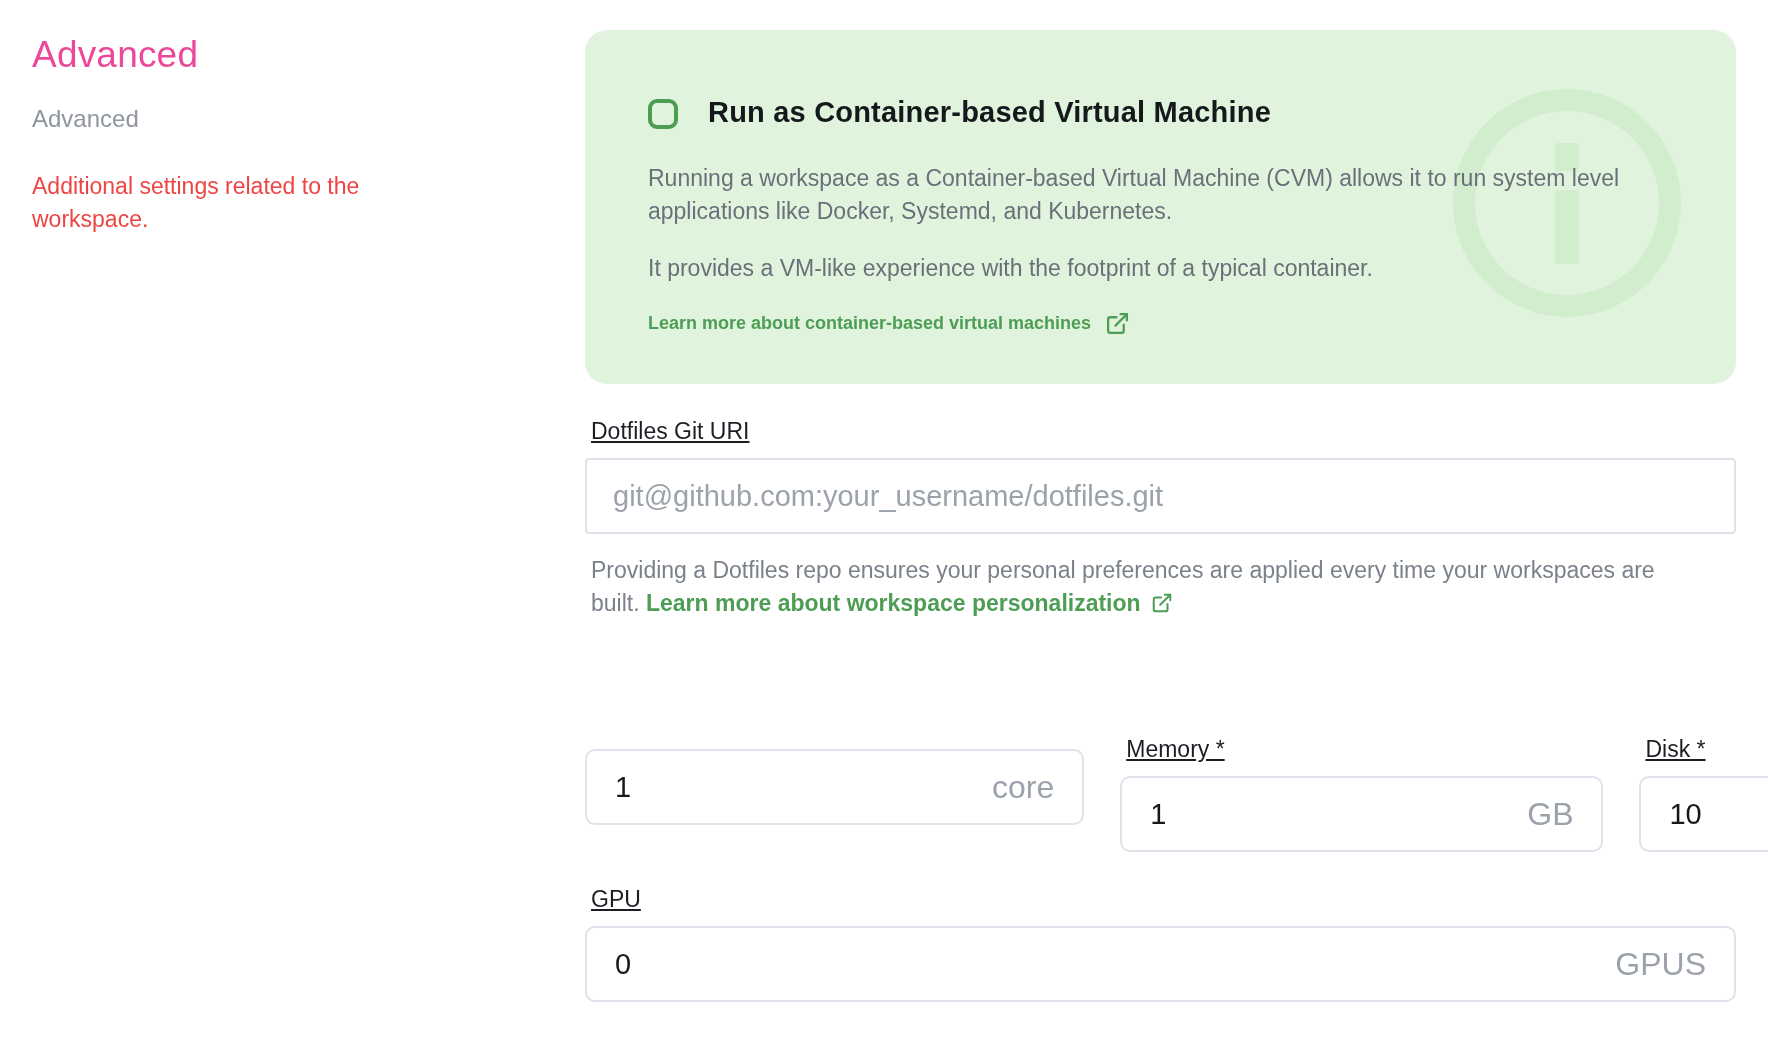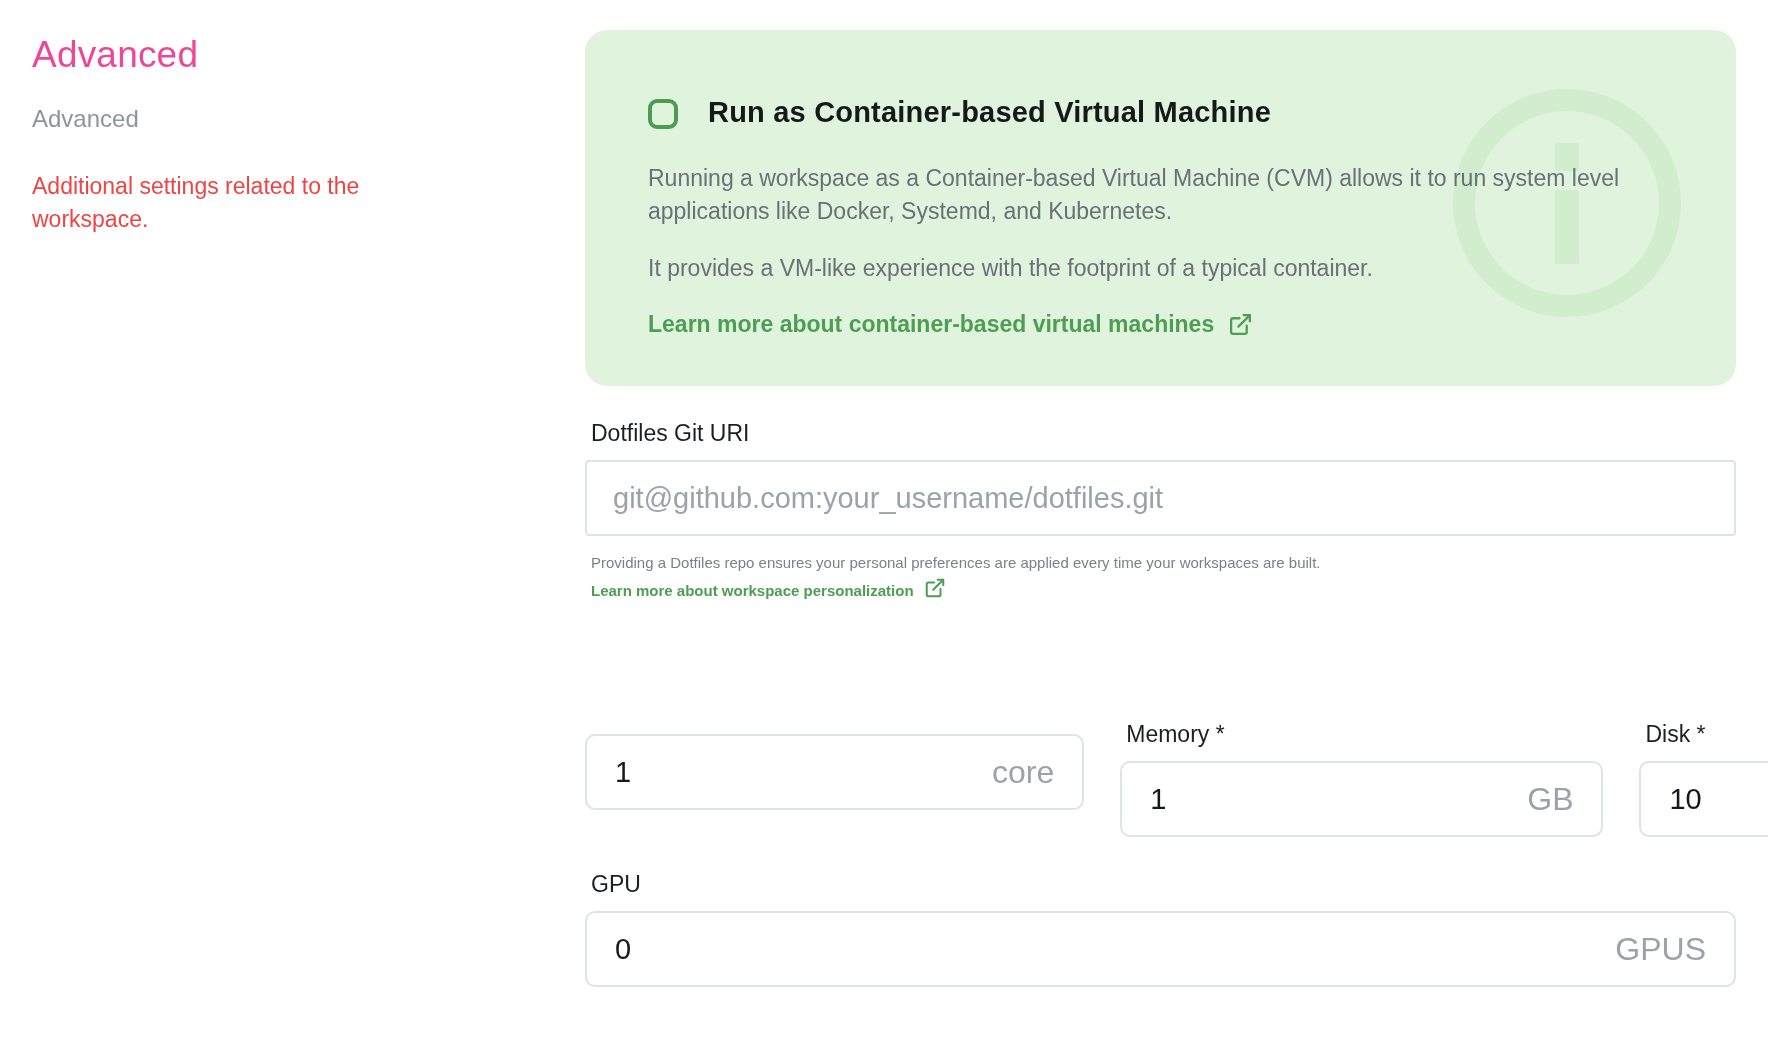--- a/index.html
+++ b/index.html
@@ -35,40 +35,40 @@
     width: 30px; height: 30px; flex: 0 0 30px;
     border: 4px solid #4e9b54; border-radius: 9px;
     background: transparent; cursor: pointer;
   }
   .cvm-title { font-size: 29px; font-weight: 700; color: #15191c; letter-spacing: 0.2px; }
   .cvm-p { margin-top: 24px; font-size: 23px; line-height: 33px; color: #68707a; max-width: 1010px; position: relative; }
   .cvm-p.first { margin-top: 33px; }
   .cvm-link {
     margin-top: 26px;
     display: inline-flex; align-items: center; gap: 14px;
-    font-size: 23px; font-weight: 700; color: #4e9d55;
+    font-size: 18px; font-weight: 700; color: #4e9d55;
     text-decoration: none; cursor: pointer; position: relative;
   }
   .ext-icon { width: 25px; height: 25px; stroke: #4e9d55; fill: none; stroke-width: 2.2; stroke-linecap: round; stroke-linejoin: round; }
 
   
-  .form-label { font-size: 23px; color: #1b1f24; padding-left: 6px; }
+  .form-label { font-size: 23px; color: #1b1f24; padding-left: 6px; text-decoration: underline; }
   .dotfiles-label { margin-top: 34px; }
   .text-input {
     margin-top: 13px;
     width: 100%; height: 76px;
     border: 2px solid #dee2eb; border-radius: 4px;
     padding: 0 26px;
     font-family: "Liberation Sans", sans-serif;
     font-size: 29px; color: #16191c;
     background: #ffffff; outline: none;
   }
   .text-input::placeholder { color: #9ba2ab; }
 
-  .helper { margin-top: 13px; font-size: 15px; line-height: 28px; color: #7a818a; max-width: 1070px; padding-left: 6px; }
+  .helper { margin-top: 20px; font-size: 23px; line-height: 33px; color: #7a818a; max-width: 1070px; padding-left: 6px; }
   .helper-link { font-weight: 700; color: #4e9d55; text-decoration: none; cursor: pointer; white-space: nowrap; }
   .helper-link .ext-icon { width: 22px; height: 22px; vertical-align: -3px; margin-left: 10px; }
 
   
   .res-grid { margin-top: 116px; display: grid; grid-template-columns: 1fr 1fr 1fr; gap: 36px; }
   .field {
     margin-top: 13px;
     height: 76px;
     border: 2px solid #dee2eb; border-radius: 10px;
     background: #ffffff;

